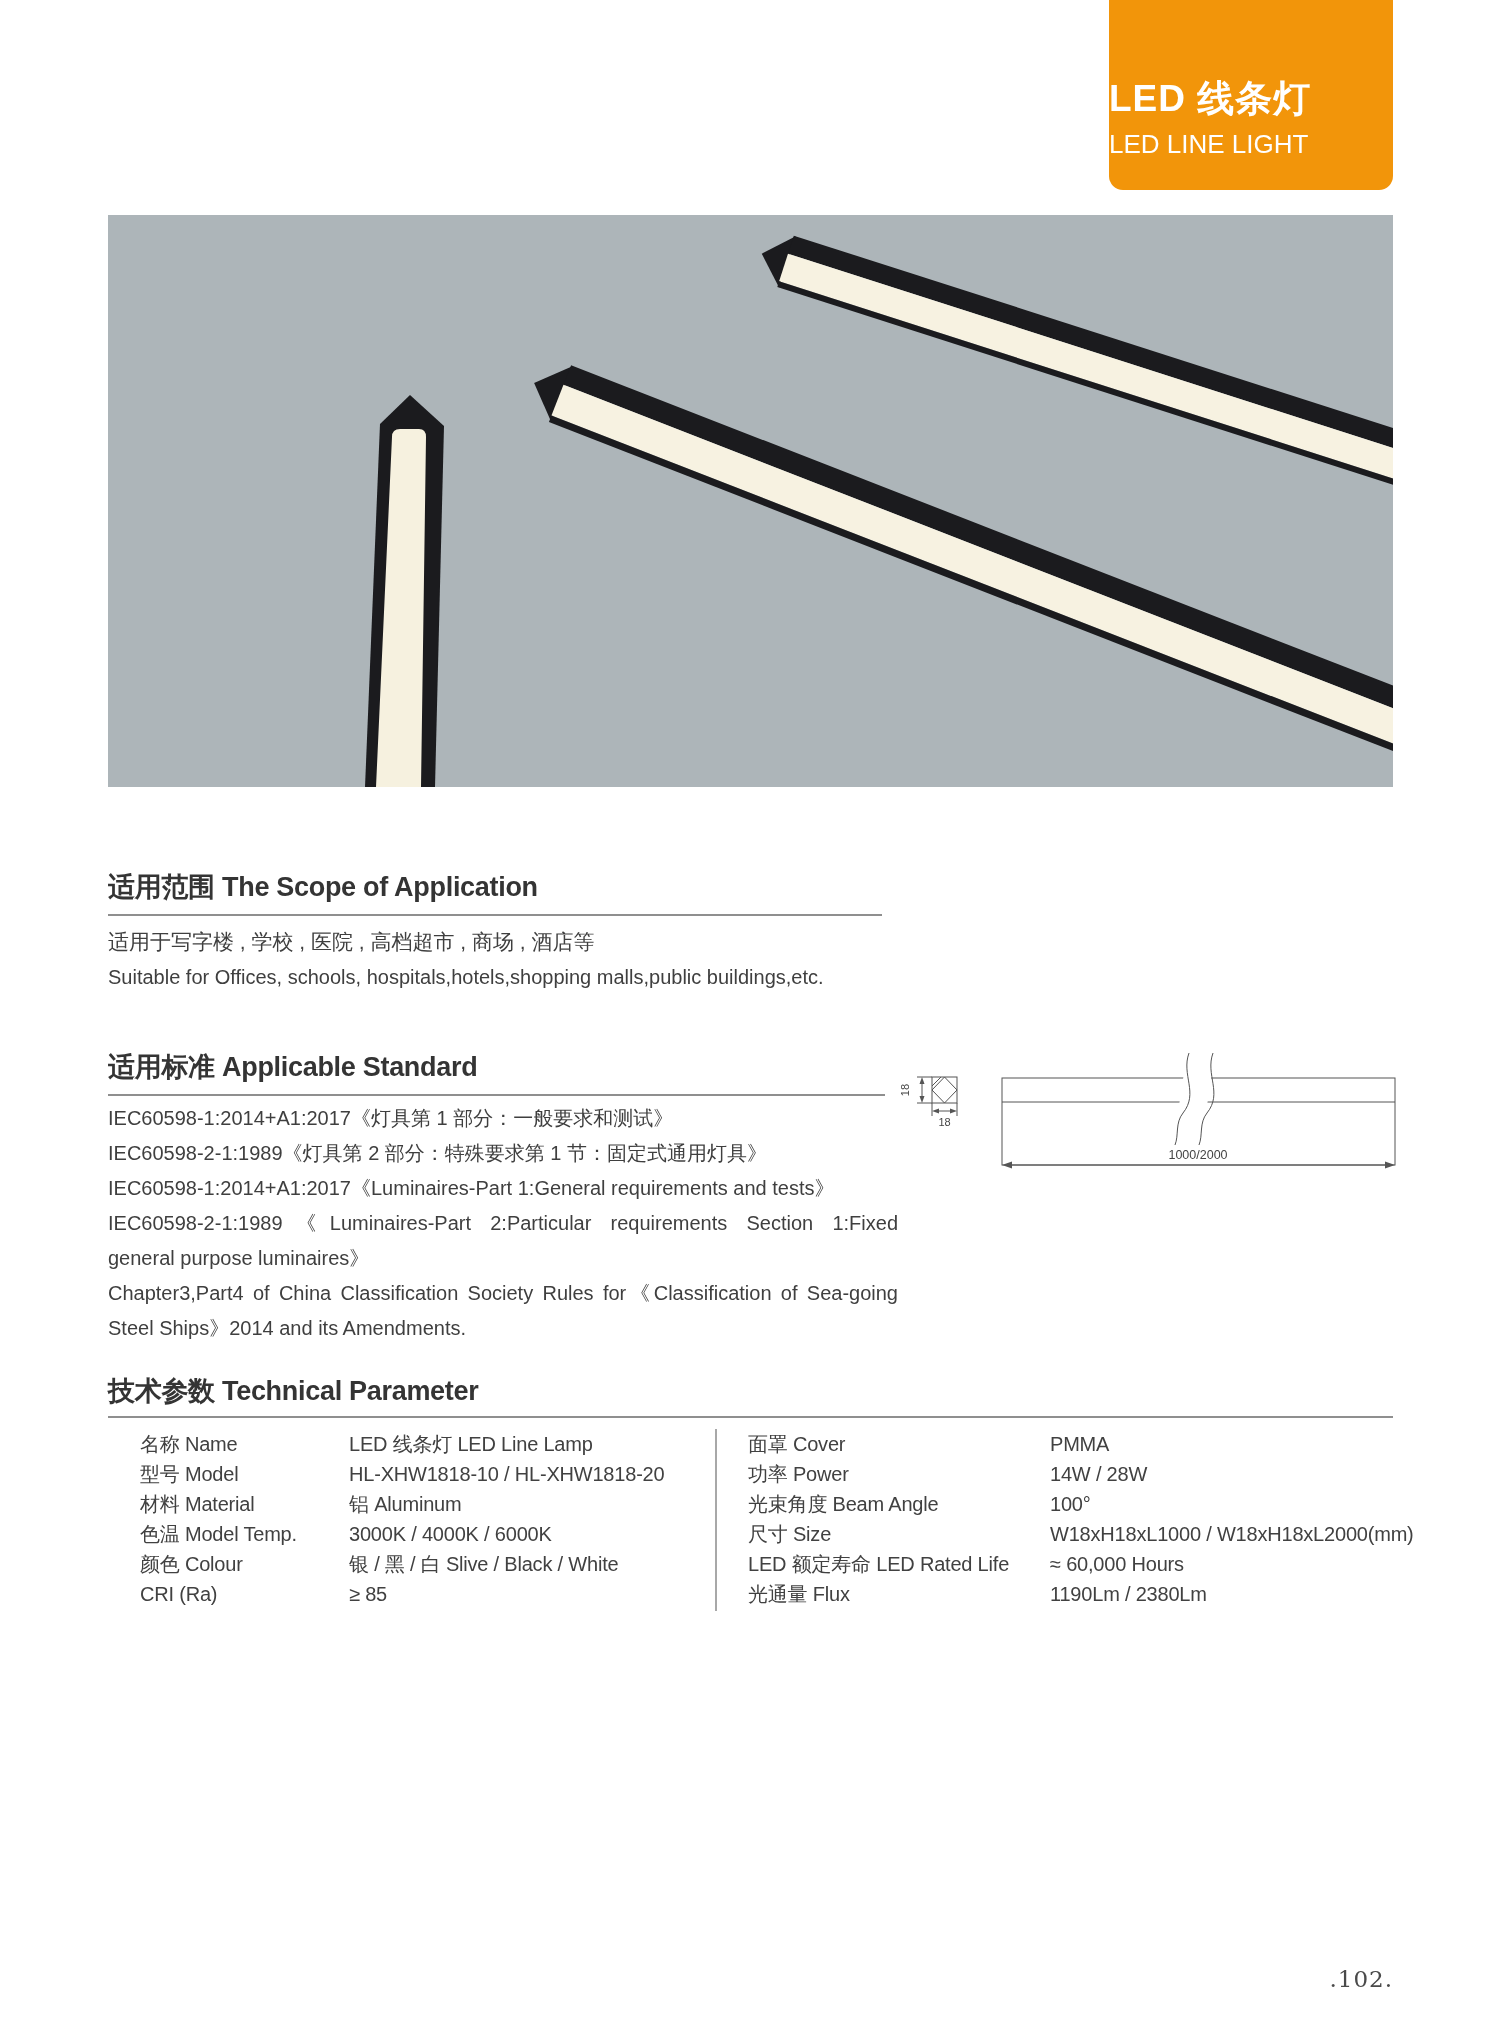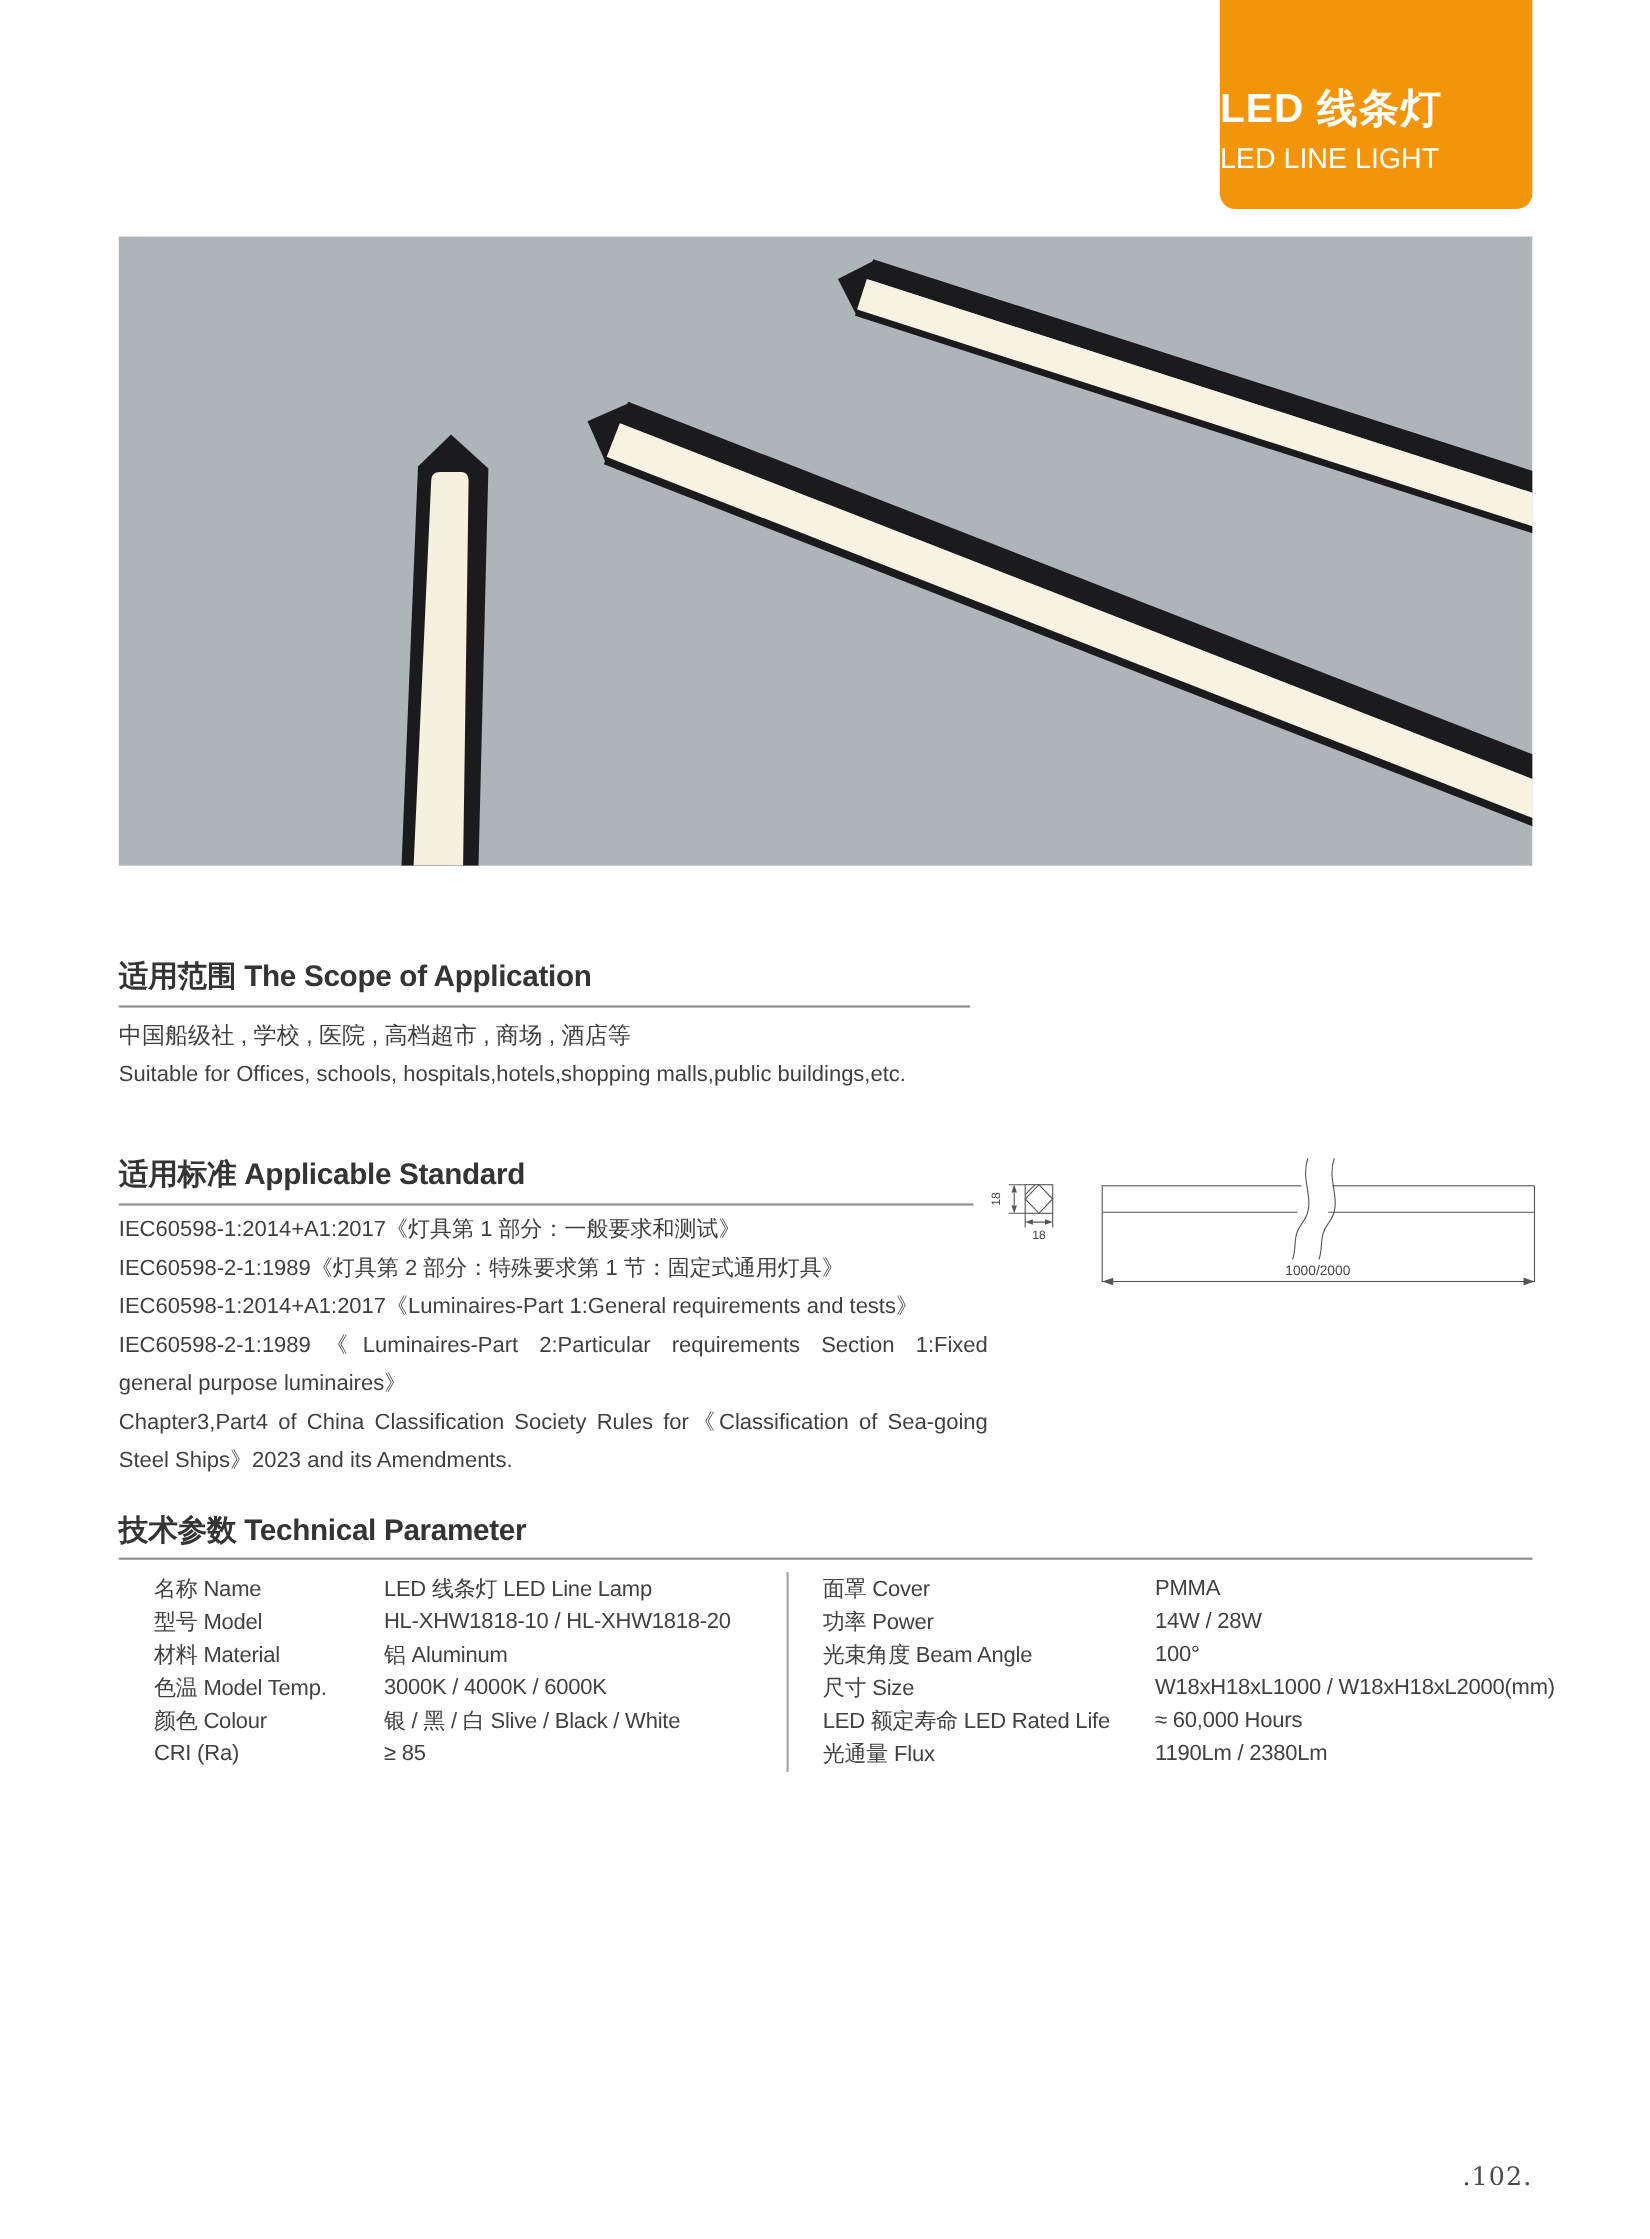--- a/index.html
+++ b/index.html
@@ -89,33 +89,33 @@
         <polygon points="30,0 0,30 30,60" fill="#1B1B1E"></polygon>
         <rect x="28" y="0" width="950" height="21" fill="#1B1B1E"></rect>
         <rect x="28" y="21" width="950" height="33" fill="#F7F2E1"></rect>
         <rect x="28" y="54" width="950" height="7" fill="#1B1B1E"></rect>
       </g>
     </svg>
   </div>
 
   <div class="abs sec-heading" id="scope-heading">适用范围 The Scope of Application</div>
   <div class="abs rule" id="rule-scope"></div>
-  <div class="abs body-line" id="scope-zh">中国船级社 , 学校 , 医院 , 高档超市 , 商场 , 酒店等</div>
+  <div class="abs body-line" id="scope-zh">适用于写字楼 , 学校 , 医院 , 高档超市 , 商场 , 酒店等</div>
   <div class="abs body-line" id="scope-en">Suitable for Offices, schools, hospitals,hotels,shopping malls,public buildings,etc.</div>
 
   <div class="abs sec-heading" id="std-heading">适用标准 Applicable Standard</div>
   <div class="abs rule" id="rule-std"></div>
   <div class="abs" id="std-lines">
     <div class="std-line">IEC60598-1:2014+A1:2017《灯具第 1 部分：一般要求和测试》</div>
     <div class="std-line">IEC60598-2-1:1989《灯具第 2 部分：特殊要求第 1 节：固定式通用灯具》</div>
     <div class="std-line">IEC60598-1:2014+A1:2017《Luminaires-Part 1:General requirements and tests》</div>
     <div class="std-line justify">IEC60598-2-1:1989《Luminaires-Part 2:Particular requirements Section 1:Fixed</div>
     <div class="std-line">general purpose luminaires》</div>
     <div class="std-line justify">Chapter3,Part4 of China Classification Society Rules for《Classification of Sea-going</div>
-    <div class="std-line">Steel Ships》2023 and its Amendments.</div>
+    <div class="std-line">Steel Ships》2014 and its Amendments.</div>
   </div>
 
   <svg class="abs" id="drawing" width="510" height="135" viewBox="0 0 510 135">
 
     <g>
       <rect x="37" y="32" width="25" height="26" class="draw-stroke"></rect>
       <path d="M37,41 L46,32" class="draw-stroke"></path>
       <polygon points="49.5,32 62,45 49.5,58 37,45" class="draw-stroke"></polygon>
 
       <path d="M37,32 L22,32 M37,58 L22,58" class="draw-stroke"></path>

